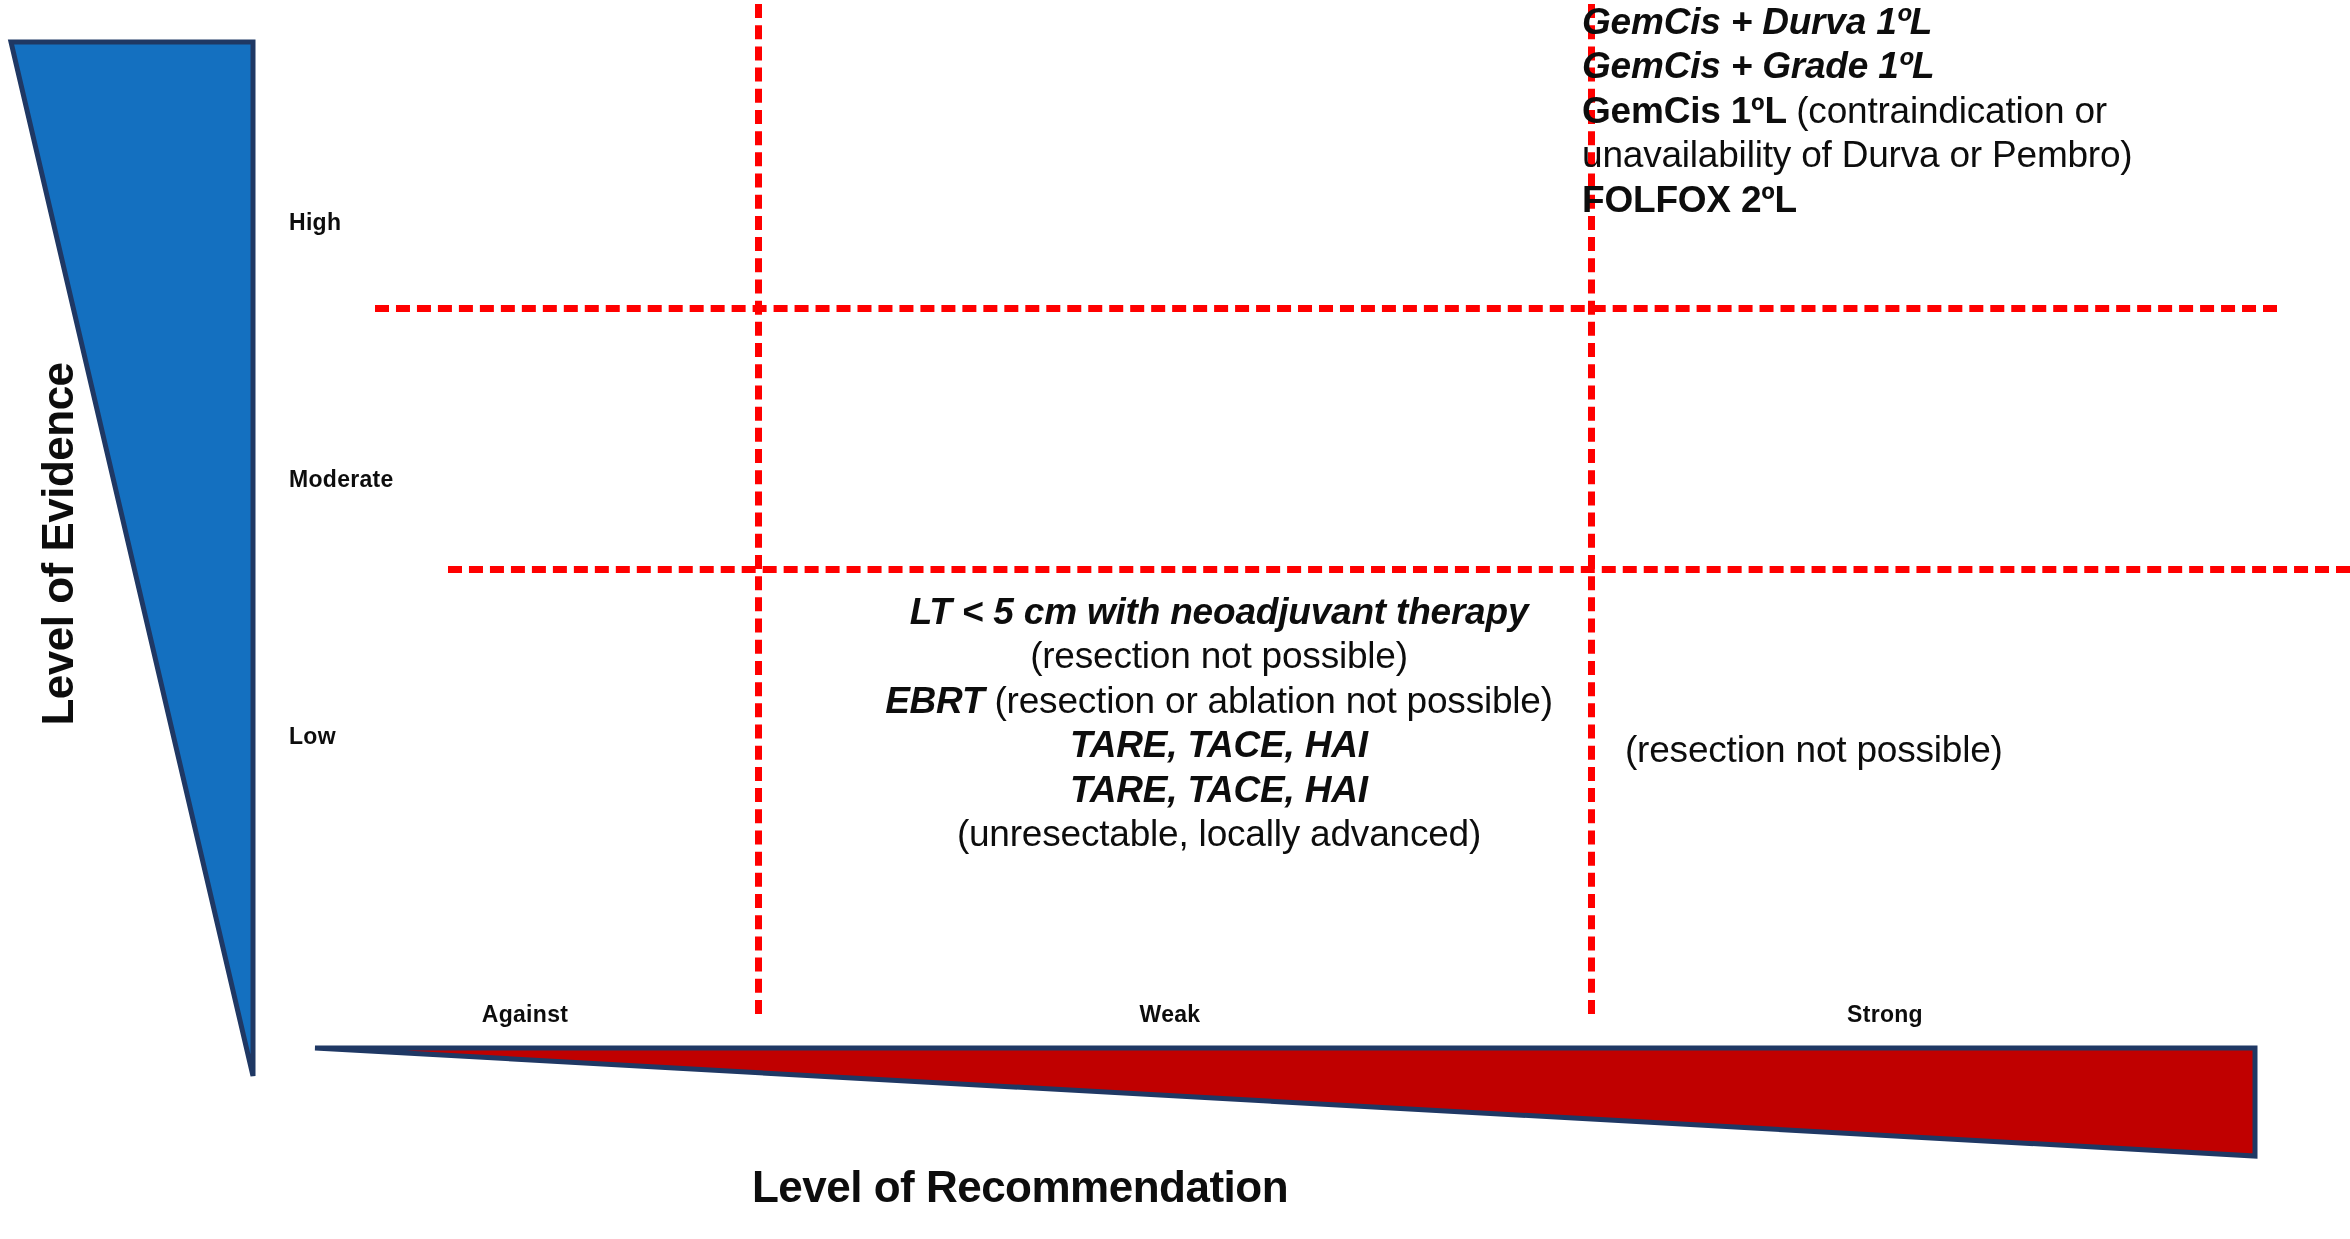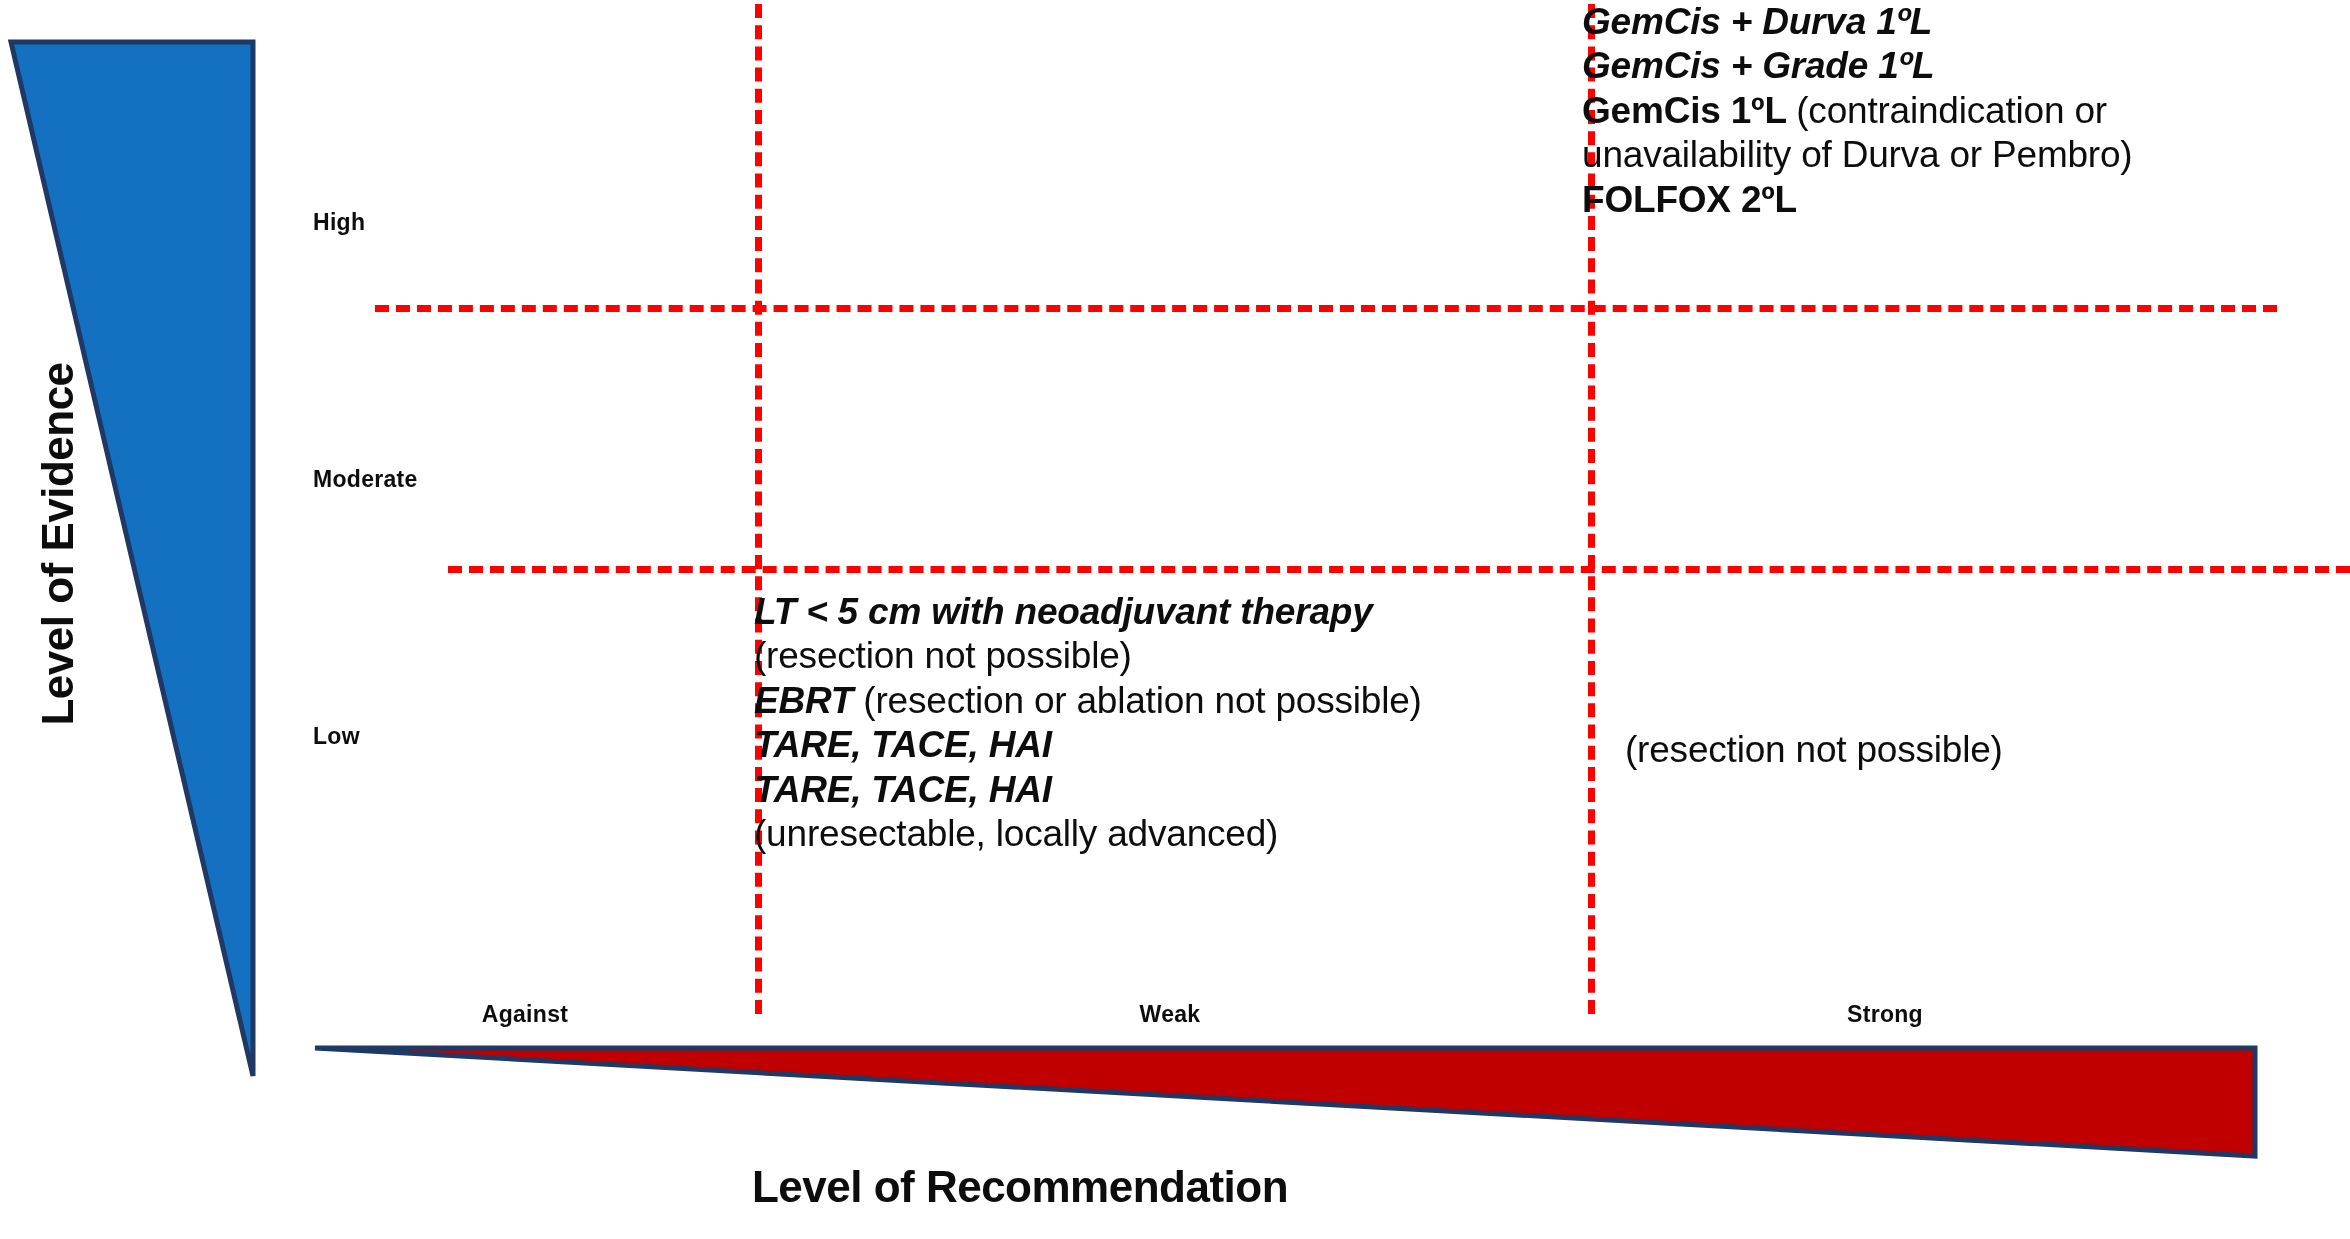--- a/index.html
+++ b/index.html
@@ -54,21 +54,20 @@
     letter-spacing: -0.5px;
   }
 
   
   .tier-label {
     position: absolute;
     font-size: 23px;
     font-weight: 700;
     letter-spacing: 0.3px;
     white-space: nowrap;
-    margin-left: 24px;
   }
   #tier-high     { left: 289px; top: 209px; }
   #tier-moderate { left: 289px; top: 466px; }
   #tier-low      { left: 289px; top: 723px; }
 
   
   .grade-label {
     position: absolute;
     top: 1001px;
     font-size: 23px;
@@ -116,21 +115,21 @@
     font-weight: 700;
     font-style: normal;
   }
   .rg {            
     font-weight: 400;
     font-style: normal;
   }
 
   #cell-high-strong     { left: 1574px; top: 0px;   width: 725px; margin-left: 8px; }
   #cell-moderate-strong { left: 1625px; top: 344px; width: 725px; }
-  #cell-low-weak        { left: 754px;  top: 590px; width: 830px; }
+  #cell-low-weak        { left: 804px;  top: 590px; width: 830px; text-align: center; }
   #cell-low-strong      { left: 1625px; top: 728px; width: 725px; }
 </style>
 </head>
 <body>
 
 <div id="figure">
 
   <svg class="axis-triangle-svg" viewBox="0 0 2350 1239">
     <polygon points="11,42 253,42 253,1076" fill="#1470c0" stroke="#1f3864" stroke-width="5"></polygon>
     <polygon points="315,1048 2255,1048 2255,1156" fill="#c00000" stroke="#1f3864" stroke-width="5"></polygon>

